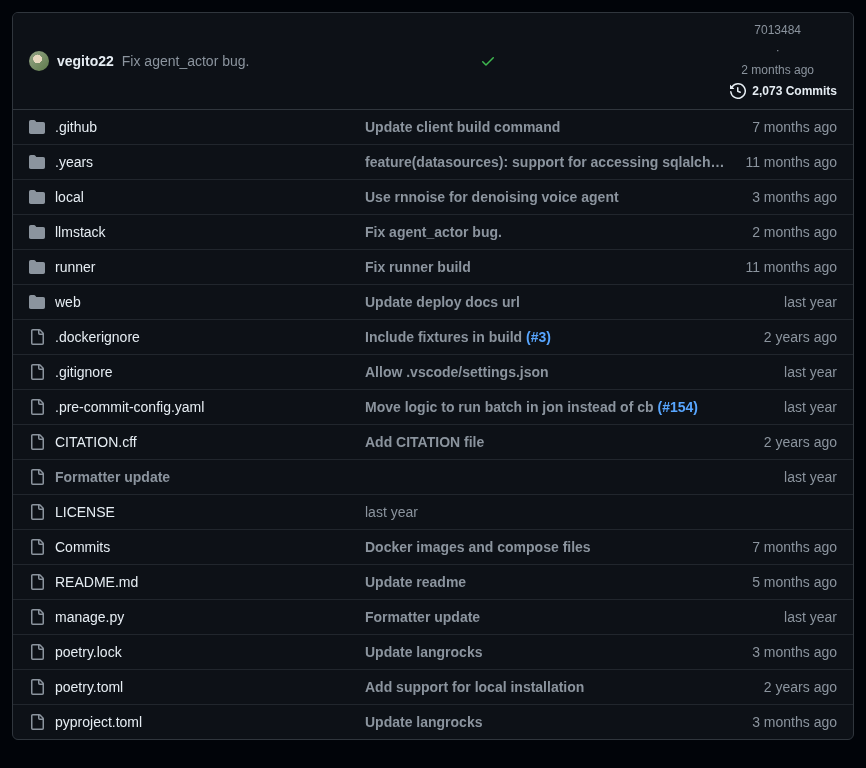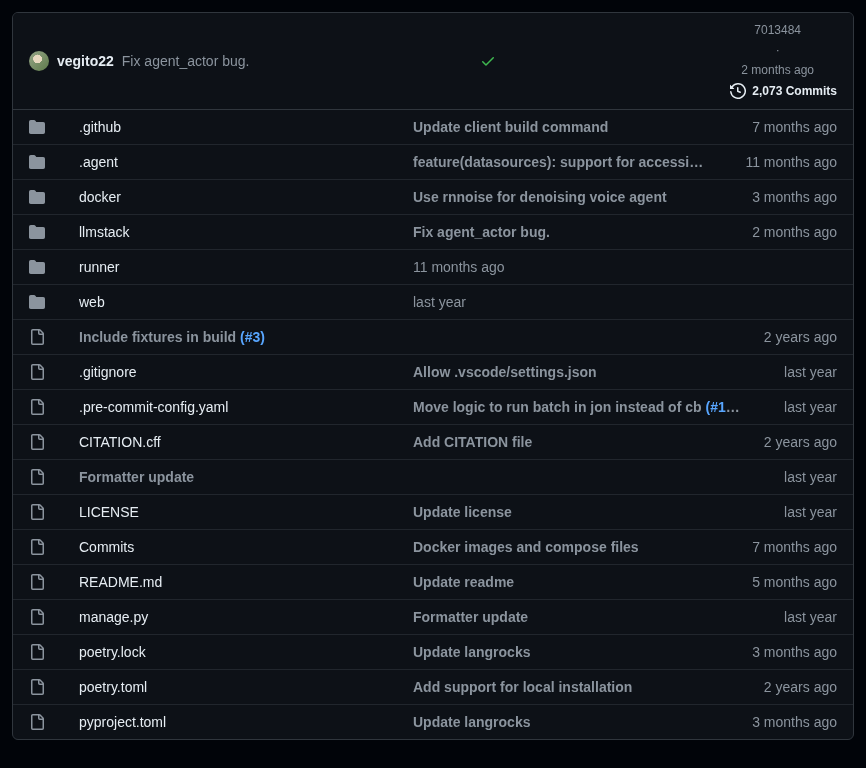--- a/index.html
+++ b/index.html
@@ -79,21 +79,20 @@
     font-weight: 600;
     margin-left: 12px;
     justify-content: center;
   }
   .history-link svg { color: #e6edf3; }
   .row {
     display: flex;
     align-items: center;
     padding: 9px 16px;
     border-bottom: 1px solid #21262d;
-    gap: 24px;
   }
   .row:last-child { border-bottom: none; }
   .icon-cell {
     width: 26px;
     flex-shrink: 0;
     color: #8b949e;
     display: flex;
     align-items: center;
   }
   .name-cell {
@@ -165,68 +164,71 @@
         <span class="name-cell"><a>.github</a></span>
         <span class="msg-cell"><span>Update client build command</span></span>
         <span class="age-cell">7 months ago</span>
       </div>
       <div class="row">
         <span class="icon-cell">
           <svg width="16" height="16" viewBox="0 0 16 16" fill="currentColor">
             <path d="M1.75 1A1.75 1.75 0 000 2.75v10.5C0 14.216.784 15 1.75 15h12.5A1.75 1.75 0 0016 13.25v-8.5A1.75 1.75 0 0014.25 3H7.5a.25.25 0 01-.2-.1l-.9-1.2C6.07 1.26 5.55 1 5 1H1.75z"></path>
           </svg>
         </span>
-        <span class="name-cell"><a>.agent</a></span>
+        <span class="name-cell"><a>.years</a></span>
         <span class="msg-cell"><span>feature(datasources): support for accessing sqlalchemy provi…</span></span>
         <span class="age-cell">11 months ago</span>
       </div>
       <div class="row">
         <span class="icon-cell">
           <svg width="16" height="16" viewBox="0 0 16 16" fill="currentColor">
             <path d="M1.75 1A1.75 1.75 0 000 2.75v10.5C0 14.216.784 15 1.75 15h12.5A1.75 1.75 0 0016 13.25v-8.5A1.75 1.75 0 0014.25 3H7.5a.25.25 0 01-.2-.1l-.9-1.2C6.07 1.26 5.55 1 5 1H1.75z"></path>
           </svg>
         </span>
-        <span class="name-cell"><a>docker</a></span>
+        <span class="name-cell"><a>local</a></span>
         <span class="msg-cell"><span>Use rnnoise for denoising voice agent</span></span>
         <span class="age-cell">3 months ago</span>
       </div>
       <div class="row">
         <span class="icon-cell">
           <svg width="16" height="16" viewBox="0 0 16 16" fill="currentColor">
             <path d="M1.75 1A1.75 1.75 0 000 2.75v10.5C0 14.216.784 15 1.75 15h12.5A1.75 1.75 0 0016 13.25v-8.5A1.75 1.75 0 0014.25 3H7.5a.25.25 0 01-.2-.1l-.9-1.2C6.07 1.26 5.55 1 5 1H1.75z"></path>
           </svg>
         </span>
         <span class="name-cell"><a>llmstack</a></span>
         <span class="msg-cell"><span>Fix agent_actor bug.</span></span>
         <span class="age-cell">2 months ago</span>
       </div>
       <div class="row">
         <span class="icon-cell">
           <svg width="16" height="16" viewBox="0 0 16 16" fill="currentColor">
             <path d="M1.75 1A1.75 1.75 0 000 2.75v10.5C0 14.216.784 15 1.75 15h12.5A1.75 1.75 0 0016 13.25v-8.5A1.75 1.75 0 0014.25 3H7.5a.25.25 0 01-.2-.1l-.9-1.2C6.07 1.26 5.55 1 5 1H1.75z"></path>
           </svg>
         </span>
         <span class="name-cell"><a>runner</a></span>
+        <span class="msg-cell"><span>Fix runner build</span></span>
         <span class="age-cell">11 months ago</span>
       </div>
       <div class="row">
         <span class="icon-cell">
           <svg width="16" height="16" viewBox="0 0 16 16" fill="currentColor">
             <path d="M1.75 1A1.75 1.75 0 000 2.75v10.5C0 14.216.784 15 1.75 15h12.5A1.75 1.75 0 0016 13.25v-8.5A1.75 1.75 0 0014.25 3H7.5a.25.25 0 01-.2-.1l-.9-1.2C6.07 1.26 5.55 1 5 1H1.75z"></path>
           </svg>
         </span>
         <span class="name-cell"><a>web</a></span>
-        <span class="age-cell">last year</span>
-      </div>
-      <div class="row">
-        <span class="icon-cell">
-          <svg width="16" height="16" viewBox="0 0 16 16" fill="currentColor">
-            <path d="M2 1.75C2 .784 2.784 0 3.75 0h6.586c.464 0 .909.184 1.237.513l2.914 2.914c.329.328.513.773.513 1.237v9.586A1.75 1.75 0 0113.25 16h-9.5A1.75 1.75 0 012 14.25V1.75zm1.75-.25a.25.25 0 00-.25.25v12.5c0 .138.112.25.25.25h9.5a.25.25 0 00.25-.25V6h-2.75A1.75 1.75 0 019 4.25V1.5H3.75zm6.75.062V4.25c0 .138.112.25.25.25h2.688a.252.252 0 00-.011-.013L10.513 1.573a.248.248 0 00-.013-.011z"></path>
-          </svg>
-        </span>
+        <span class="msg-cell"><span>Update deploy docs url</span></span>
+        <span class="age-cell">last year</span>
+      </div>
+      <div class="row">
+        <span class="icon-cell">
+          <svg width="16" height="16" viewBox="0 0 16 16" fill="currentColor">
+            <path d="M2 1.75C2 .784 2.784 0 3.75 0h6.586c.464 0 .909.184 1.237.513l2.914 2.914c.329.328.513.773.513 1.237v9.586A1.75 1.75 0 0113.25 16h-9.5A1.75 1.75 0 012 14.25V1.75zm1.75-.25a.25.25 0 00-.25.25v12.5c0 .138.112.25.25.25h9.5a.25.25 0 00.25-.25V6h-2.75A1.75 1.75 0 019 4.25V1.5H3.75zm6.75.062V4.25c0 .138.112.25.25.25h2.688a.252.252 0 00-.011-.013L10.513 1.573a.248.248 0 00-.013-.011z"></path>
+          </svg>
+        </span>
+        <span class="name-cell"><a>.dockerignore</a></span>
         <span class="msg-cell"><span>Include fixtures in build </span><span class="pr-link">(#3)</span></span>
         <span class="age-cell">2 years ago</span>
       </div>
       <div class="row">
         <span class="icon-cell">
           <svg width="16" height="16" viewBox="0 0 16 16" fill="currentColor">
             <path d="M2 1.75C2 .784 2.784 0 3.75 0h6.586c.464 0 .909.184 1.237.513l2.914 2.914c.329.328.513.773.513 1.237v9.586A1.75 1.75 0 0113.25 16h-9.5A1.75 1.75 0 012 14.25V1.75zm1.75-.25a.25.25 0 00-.25.25v12.5c0 .138.112.25.25.25h9.5a.25.25 0 00.25-.25V6h-2.75A1.75 1.75 0 019 4.25V1.5H3.75zm6.75.062V4.25c0 .138.112.25.25.25h2.688a.252.252 0 00-.011-.013L10.513 1.573a.248.248 0 00-.013-.011z"></path>
           </svg>
         </span>
         <span class="name-cell"><a>.gitignore</a></span>
@@ -262,21 +264,20 @@
         <span class="msg-cell"><span>Formatter update</span></span>
         <span class="age-cell">last year</span>
       </div>
       <div class="row">
         <span class="icon-cell">
           <svg width="16" height="16" viewBox="0 0 16 16" fill="currentColor">
             <path d="M2 1.75C2 .784 2.784 0 3.75 0h6.586c.464 0 .909.184 1.237.513l2.914 2.914c.329.328.513.773.513 1.237v9.586A1.75 1.75 0 0113.25 16h-9.5A1.75 1.75 0 012 14.25V1.75zm1.75-.25a.25.25 0 00-.25.25v12.5c0 .138.112.25.25.25h9.5a.25.25 0 00.25-.25V6h-2.75A1.75 1.75 0 019 4.25V1.5H3.75zm6.75.062V4.25c0 .138.112.25.25.25h2.688a.252.252 0 00-.011-.013L10.513 1.573a.248.248 0 00-.013-.011z"></path>
           </svg>
         </span>
         <span class="name-cell"><a>LICENSE</a></span>
-        <span class="msg-cell"><span>Update license</span></span>
         <span class="age-cell">last year</span>
       </div>
       <div class="row">
         <span class="icon-cell">
           <svg width="16" height="16" viewBox="0 0 16 16" fill="currentColor">
             <path d="M2 1.75C2 .784 2.784 0 3.75 0h6.586c.464 0 .909.184 1.237.513l2.914 2.914c.329.328.513.773.513 1.237v9.586A1.75 1.75 0 0113.25 16h-9.5A1.75 1.75 0 012 14.25V1.75zm1.75-.25a.25.25 0 00-.25.25v12.5c0 .138.112.25.25.25h9.5a.25.25 0 00.25-.25V6h-2.75A1.75 1.75 0 019 4.25V1.5H3.75zm6.75.062V4.25c0 .138.112.25.25.25h2.688a.252.252 0 00-.011-.013L10.513 1.573a.248.248 0 00-.013-.011z"></path>
           </svg>
         </span>
         <span class="name-cell"><a>Commits</a></span>
         <span class="msg-cell"><span>Docker images and compose files</span></span>

